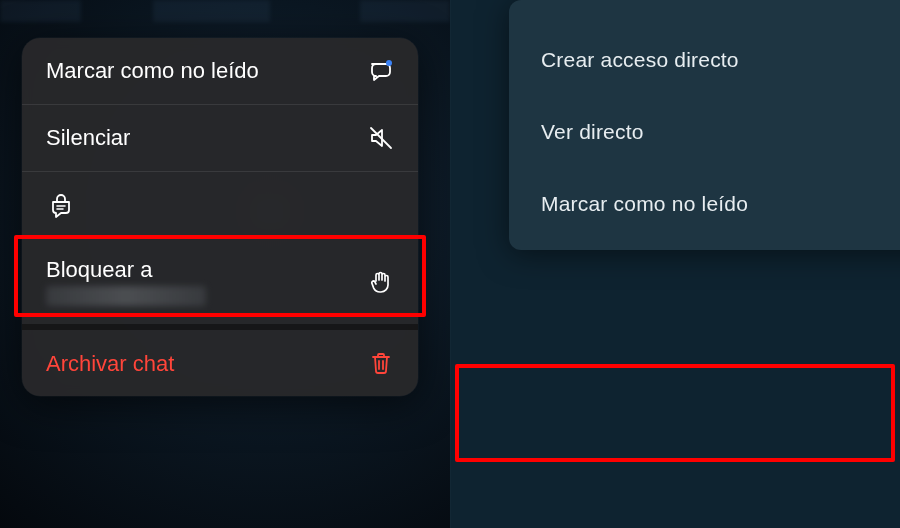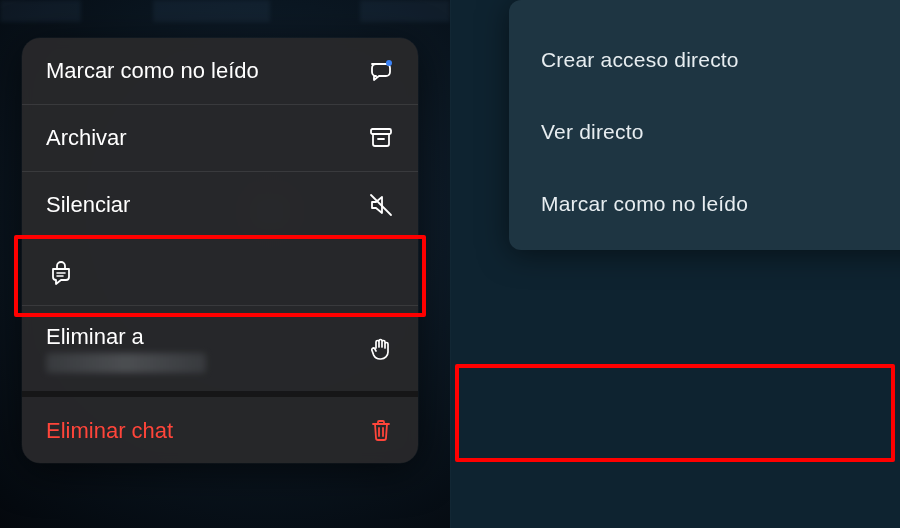--- a/index.html
+++ b/index.html
@@ -141,30 +141,20 @@
     <div class="ios-item">
       <span class="label">Marcar como no leído</span>
       <span class="icon-slot">
         <svg viewBox="0 0 26 26" fill="none">
             <path class="stroke-w" stroke-width="1.8" d="M4 6h14a4 4 0 0 1 4 4v4a4 4 0 0 1-4 4H11l-5 4v-4H8a4 4 0 0 1-4-4v-4a4 4 0 0 1 4-4z" stroke-linejoin="round"></path>
             <circle cx="21" cy="5" r="3" fill="#3a82f7"></circle>
           </svg>
       </span>
     </div>
 
-    <div class="ios-item">
-      <span class="label">Archivar</span>
-      <span class="icon-slot">
-        <svg viewBox="0 0 26 26" fill="none">
-            <rect class="stroke-w" x="3" y="4" width="20" height="5" rx="1.5" stroke-width="1.8"></rect>
-            <path class="stroke-w" d="M5 9v10a2 2 0 0 0 2 2h12a2 2 0 0 0 2-2V9" stroke-width="1.8"></path>
-            <path class="stroke-w" d="M10 14h6" stroke-width="1.8" stroke-linecap="round"></path>
-          </svg>
-      </span>
-    </div>
 
     <div class="ios-item">
       <span class="label">Silenciar</span>
       <span class="icon-slot">
         <svg viewBox="0 0 26 26" fill="none">
             <path class="stroke-w" d="M4 10v6h4l6 5V5l-6 5H4z" stroke-width="1.8" stroke-linejoin="round"></path>
             <path class="stroke-w" d="M3 3l20 20" stroke-width="1.8" stroke-linecap="round"></path>
           </svg>
       </span>
     </div>
@@ -174,32 +164,32 @@
         <svg viewBox="0 0 26 26" fill="none">
             <path class="stroke-w" d="M5 10h16v8a3 3 0 0 1-3 3H13l-5 4v-4H8a3 3 0 0 1-3-3v-8z" stroke-width="1.8" stroke-linejoin="round"></path>
             <path class="stroke-w" d="M9 10V7a4 4 0 0 1 8 0v3" stroke-width="1.8"></path>
             <path class="stroke-w" d="M9 14h8M9 17h6" stroke-width="1.6" stroke-linecap="round"></path>
           </svg>
       </span>
     </div>
 
     <div class="ios-item ios-section-break">
       <span class="label">
-        <span>Eliminar a</span>
+        <span>Bloquear a</span>
         <span class="sub"></span>
       </span>
       <span class="icon-slot">
         <svg viewBox="0 0 26 26" fill="none">
             <path class="stroke-w" d="M8 12V6a1.5 1.5 0 1 1 3 0v5V5a1.5 1.5 0 1 1 3 0v6V6a1.5 1.5 0 1 1 3 0v6V8a1.5 1.5 0 1 1 3 0v8a7 7 0 0 1-7 7h-1a7 7 0 0 1-6.3-3.9L4 14.5a1.6 1.6 0 0 1 2.8-1.6L8 15" stroke-width="1.7" stroke-linejoin="round" stroke-linecap="round"></path>
           </svg>
       </span>
     </div>
 
     <div class="ios-item destructive">
-      <span class="label">Eliminar chat</span>
+      <span class="label">Archivar chat</span>
       <span class="icon-slot">
         <svg viewBox="0 0 26 26" fill="none">
             <path class="stroke-r" d="M5 7h16M10 7V5a1 1 0 0 1 1-1h4a1 1 0 0 1 1 1v2M7 7l1 14a2 2 0 0 0 2 2h6a2 2 0 0 0 2-2l1-14" stroke-width="1.8" stroke-linecap="round" stroke-linejoin="round"></path>
             <path class="stroke-r" d="M11 11v8M15 11v8" stroke-width="1.8" stroke-linecap="round"></path>
           </svg>
       </span>
     </div>
 
   </div>
   <div class="highlight-red-left"></div>

